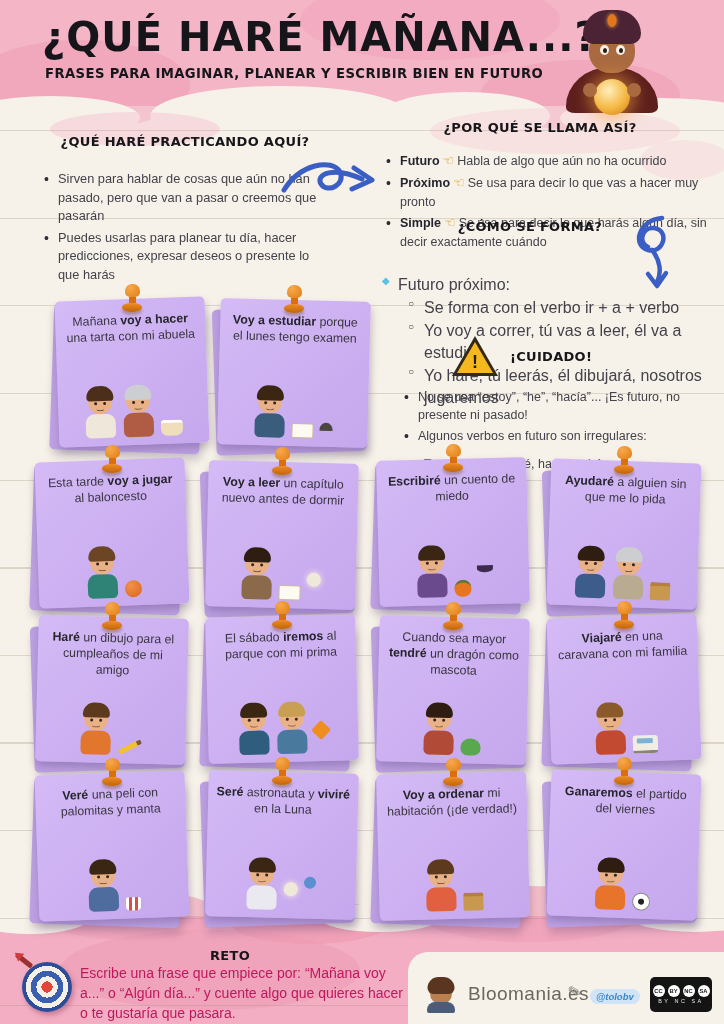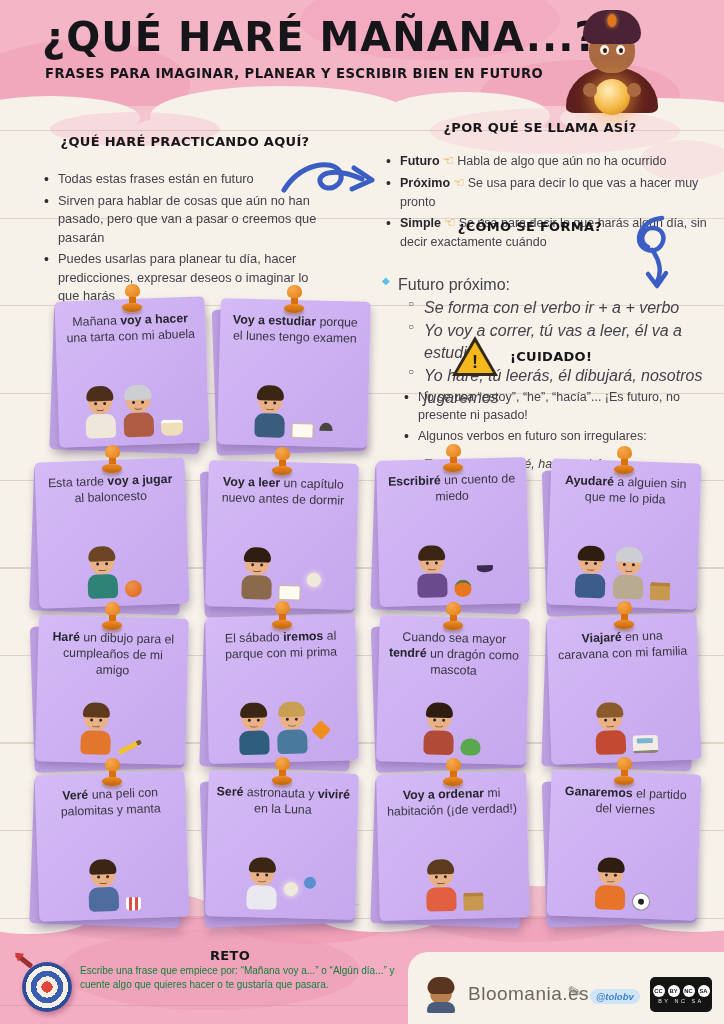--- a/index.html
+++ b/index.html
@@ -43,21 +43,21 @@
   .col-text{position:absolute;z-index:3;font-size:12.8px;line-height:1.45;color:#43424b;}
   ul.plain{list-style:none;margin:10px;padding:0;}
   ul.plain li{position:relative;padding-left:18px;margin-bottom:3px;}
   ul.plain li::before{content:"•";position:absolute;left:4px;top:-1px;font-size:14px;color:#2d2c34;}
   .seg-b,b{font-weight:700;color:#26252e;}
   .hand{color:#dfa02e;font-size:13px;margin:0 3px;font-weight:400;}
   
   .form-list{font-size:16px;line-height:1.38;margin-top:36px;}
   .fitem{position:relative;padding-left:16px;margin-bottom:1px;}
   .fitem::before{content:"◆";position:absolute;left:0;top:0;color:#56c3e6;font-size:10px;}
-  .sitem{position:relative;padding-left:16px;margin-left:26px;margin-bottom:1px;font-style:italic;}
+  .sitem{position:relative;padding-left:16px;margin-left:26px;margin-bottom:1px;}
   .sitem::before{content:"○";position:absolute;left:0;top:0;font-size:10px;color:#43424b;}
   
   .warn-wrap{position:absolute;left:452px;top:336px;z-index:3;display:flex;align-items:center;gap:12px;}
   .tri{position:relative;width:46px;height:40px;}
   .tri .t1{position:absolute;inset:0;background:#33291b;clip-path:polygon(50% 0,100% 100%,0 100%);}
   .tri .t2{position:absolute;left:5px;top:6px;right:5px;bottom:3px;background:#f5b91e;clip-path:polygon(50% 0,100% 100%,0 100%);}
   .tri .ex{position:absolute;left:0;right:0;bottom:3px;text-align:center;font-weight:900;font-size:18px;color:#241f16;z-index:2;}
   
   .note{position:absolute;width:150px;height:146px;z-index:3;}
   .note .back{position:absolute;inset:0;background:#bda1e3;border-radius:5px;
@@ -107,21 +107,21 @@
   .p-soccer::after{content:"";position:absolute;left:5px;top:5px;width:6px;height:6px;background:#222;border-radius:50%;}
   
   .panel{position:absolute;left:408px;top:952px;width:316px;height:72px;background:#f7f2e9;
     border-radius:20px 0 0 0;z-index:3;}
   .target{position:absolute;left:22px;top:962px;width:50px;height:50px;border-radius:50%;z-index:4;
     background:radial-gradient(circle,#e2453a 0 16%,#f5f0e6 16% 30%,#3a5fb0 30% 46%,#f5f0e6 46% 60%,#2d4d99 60% 72%,#f5f0e6 72% 80%,#26427f 80% 100%);
     box-shadow:2px 3px 5px rgba(120,30,60,.35);}
   .dart{position:absolute;left:14px;top:958px;width:20px;height:5px;background:#9a3030;border-radius:2px;
     transform:rotate(38deg);z-index:5;}
   .dart::before{content:"";position:absolute;left:-7px;top:-3px;border:5px solid transparent;border-right:8px solid #d23b3b;}
-  .challenge-text{position:absolute;left:80px;top:964px;width:330px;z-index:4;font-size:10px;line-height:1.42;color:#15803d;}
+  .challenge-text{position:absolute;left:80px;top:964px;width:330px;z-index:4;font-size:14px;line-height:1.42;color:#be185d;}
   .avatar{position:absolute;left:424px;top:977px;width:34px;height:36px;z-index:4;}
   .avatar .av-hair{position:absolute;top:0;left:50%;transform:translateX(-50%);width:27px;height:17px;
     background:#5a3620;border-radius:13px 13px 7px 7px;z-index:2;}
   .avatar .av-head{position:absolute;top:4px;left:50%;transform:translateX(-50%);width:22px;height:23px;
     background:#b97f4e;border-radius:45%;}
   .avatar .av-body{position:absolute;bottom:0;left:50%;transform:translateX(-50%);width:28px;height:11px;
     background:#4a5c7a;border-radius:8px 8px 2px 2px;}
   .site{position:absolute;left:468px;top:983px;z-index:4;font-size:19px;color:#6b665f;letter-spacing:.5px;}
   .pencil{position:absolute;left:568px;top:982px;z-index:4;font-size:16px;color:#8f8a82;transform:rotate(-14deg);}
   .handle{position:absolute;left:590px;top:989px;z-index:4;background:#cfe4f6;color:#3e86c8;
@@ -165,23 +165,22 @@
     <div class="eye l"></div>
       <div class="eye r"></div>
     <div class="hand l"></div>
       <div class="hand r"></div>
     <div class="orb"></div>
   </div>
 
   <div class="h" style="left:30px;top:134px;width:310px;">¿QUÉ HARÉ PRACTICANDO AQUÍ?</div>
   <div class="col-text" style="left:30px;top:160px;width:302px;">
     <ul class="plain">
-      <li>Todas estas frases están en futuro</li>
       <li>Sirven para hablar de cosas que aún no han pasado, pero que van a pasar o creemos que pasarán</li>
-      <li>Puedes usarlas para planear tu día, hacer predicciones, expresar deseos o imaginar lo que harás</li>
+      <li>Puedes usarlas para planear tu día, hacer predicciones, expresar deseos o presente lo que harás</li>
     </ul>
   </div>
 
   <svg class="arrow-svg" style="left:280px;top:152px;" width="96" height="58" viewBox="0 0 96 58">
     <path d="M4,38 C20,12 52,6 60,20 C66,32 48,42 41,32 C35,22 54,14 82,27" fill="none" stroke="#3b5ec4" stroke-width="5" stroke-linecap="round"></path>
     <path d="M74,16 L92,28 L72,37" fill="none" stroke="#3b5ec4" stroke-width="5" stroke-linecap="round" stroke-linejoin="round"></path>
   </svg>
 
   <div class="h" style="left:390px;top:120px;width:300px;">¿POR QUÉ SE LLAMA ASÍ?</div>
   <div class="col-text" style="left:372px;top:142px;width:348px;font-size:12.5px;">

